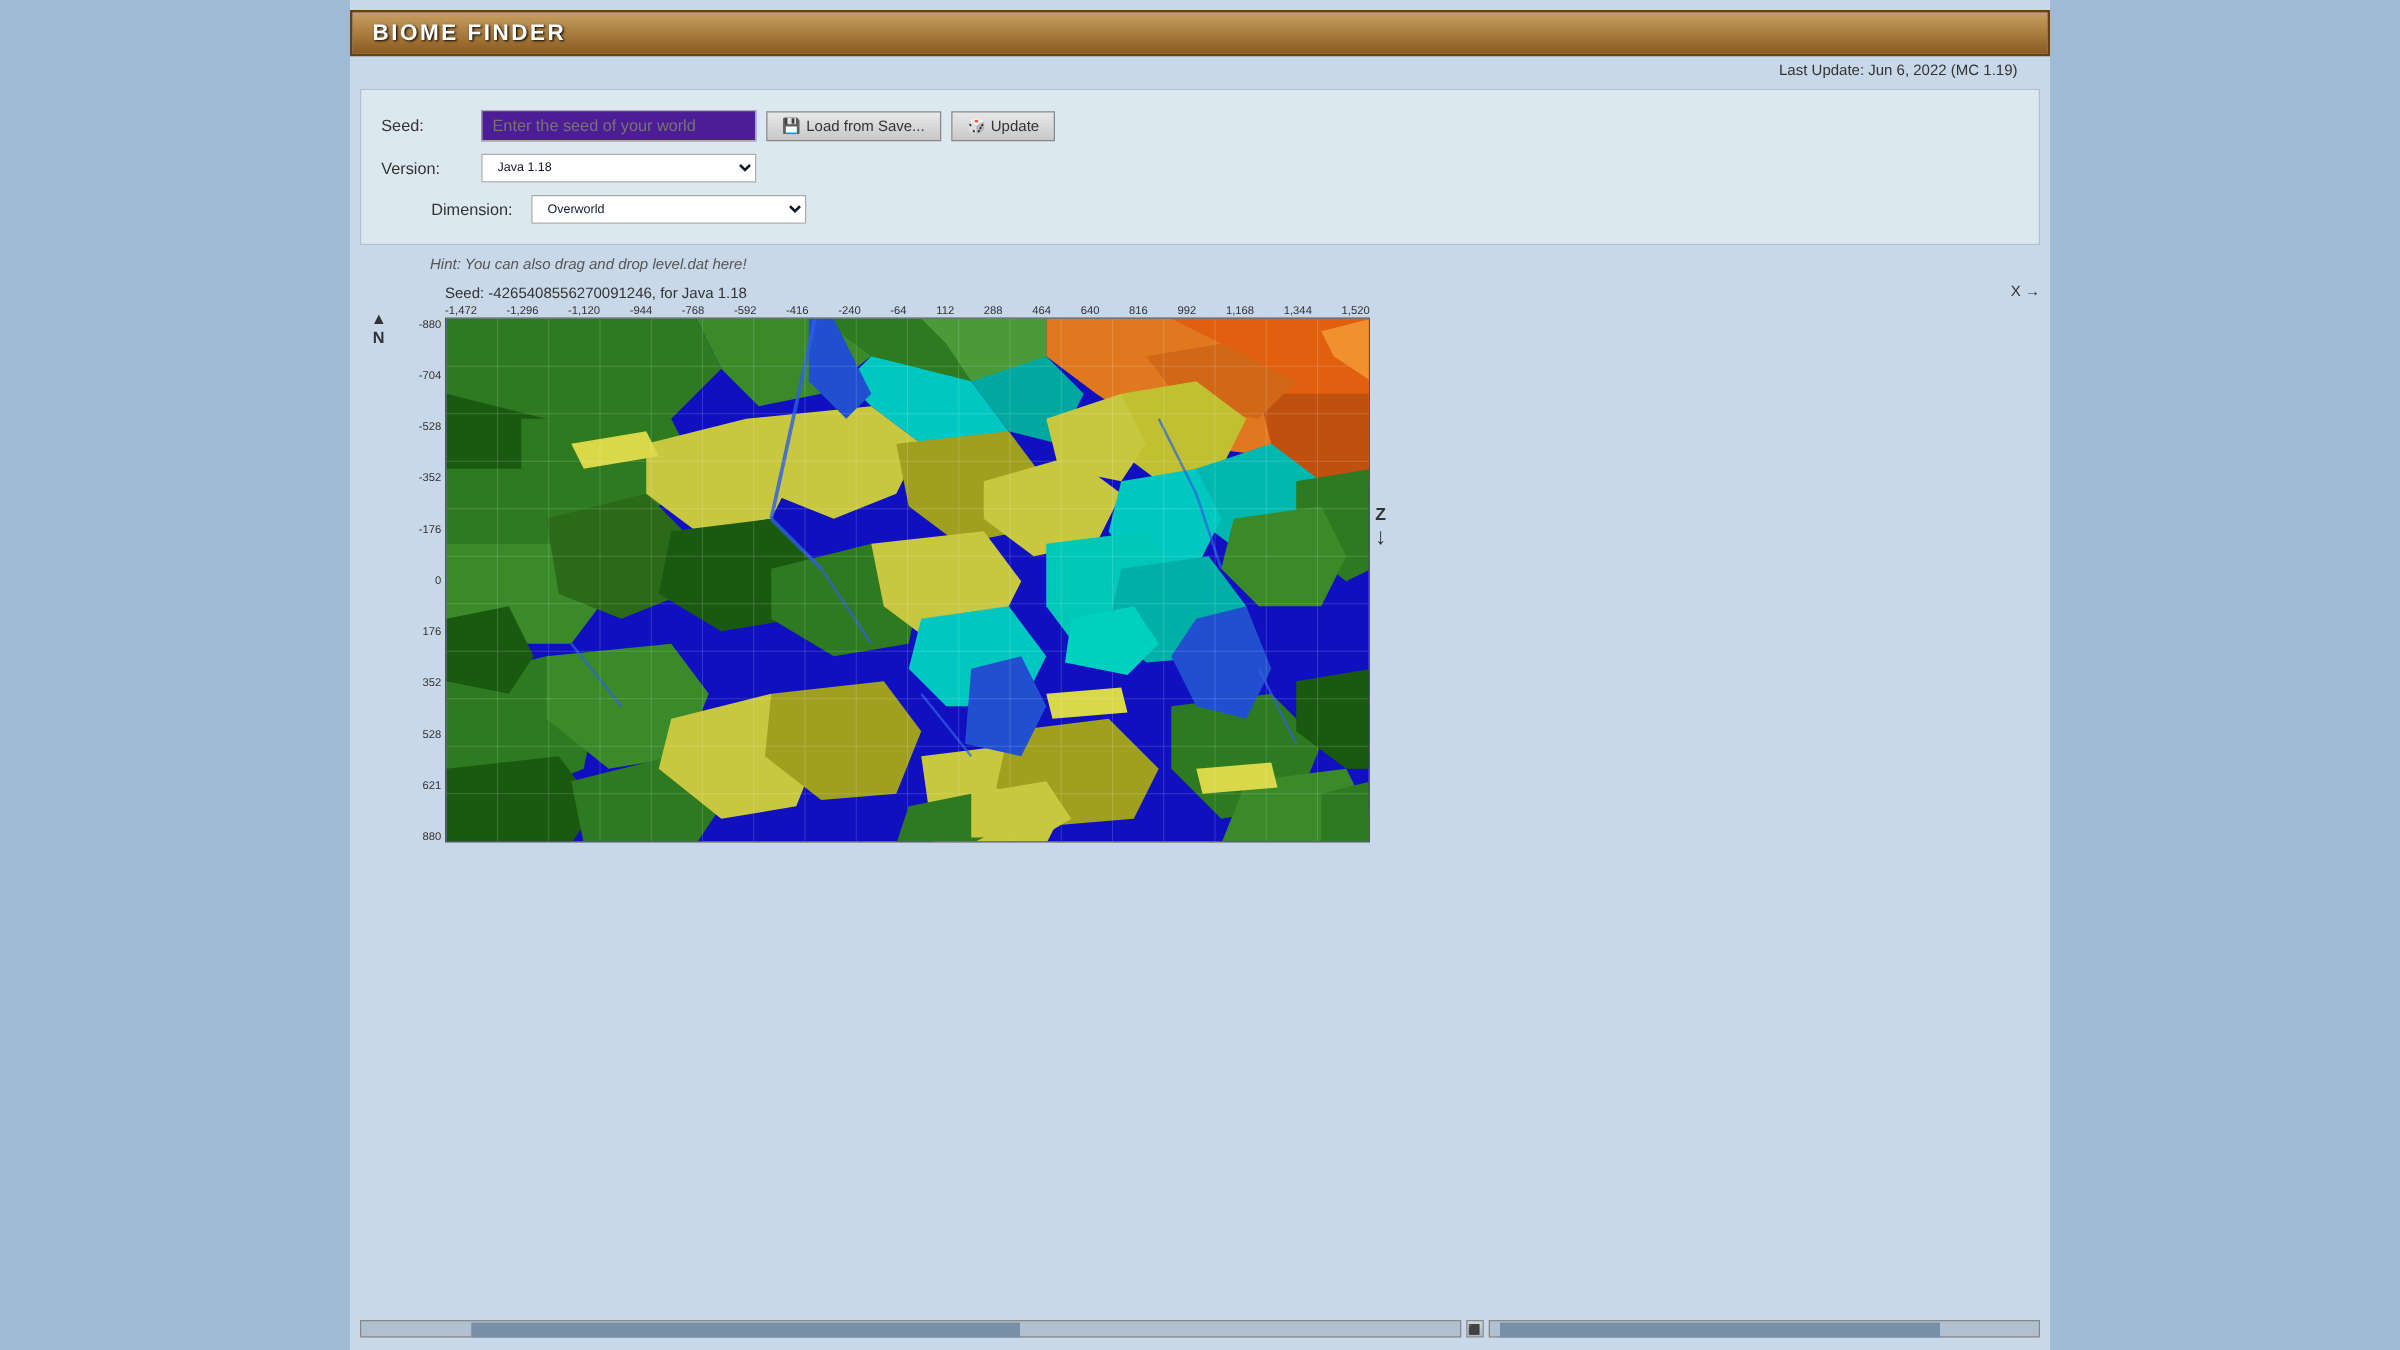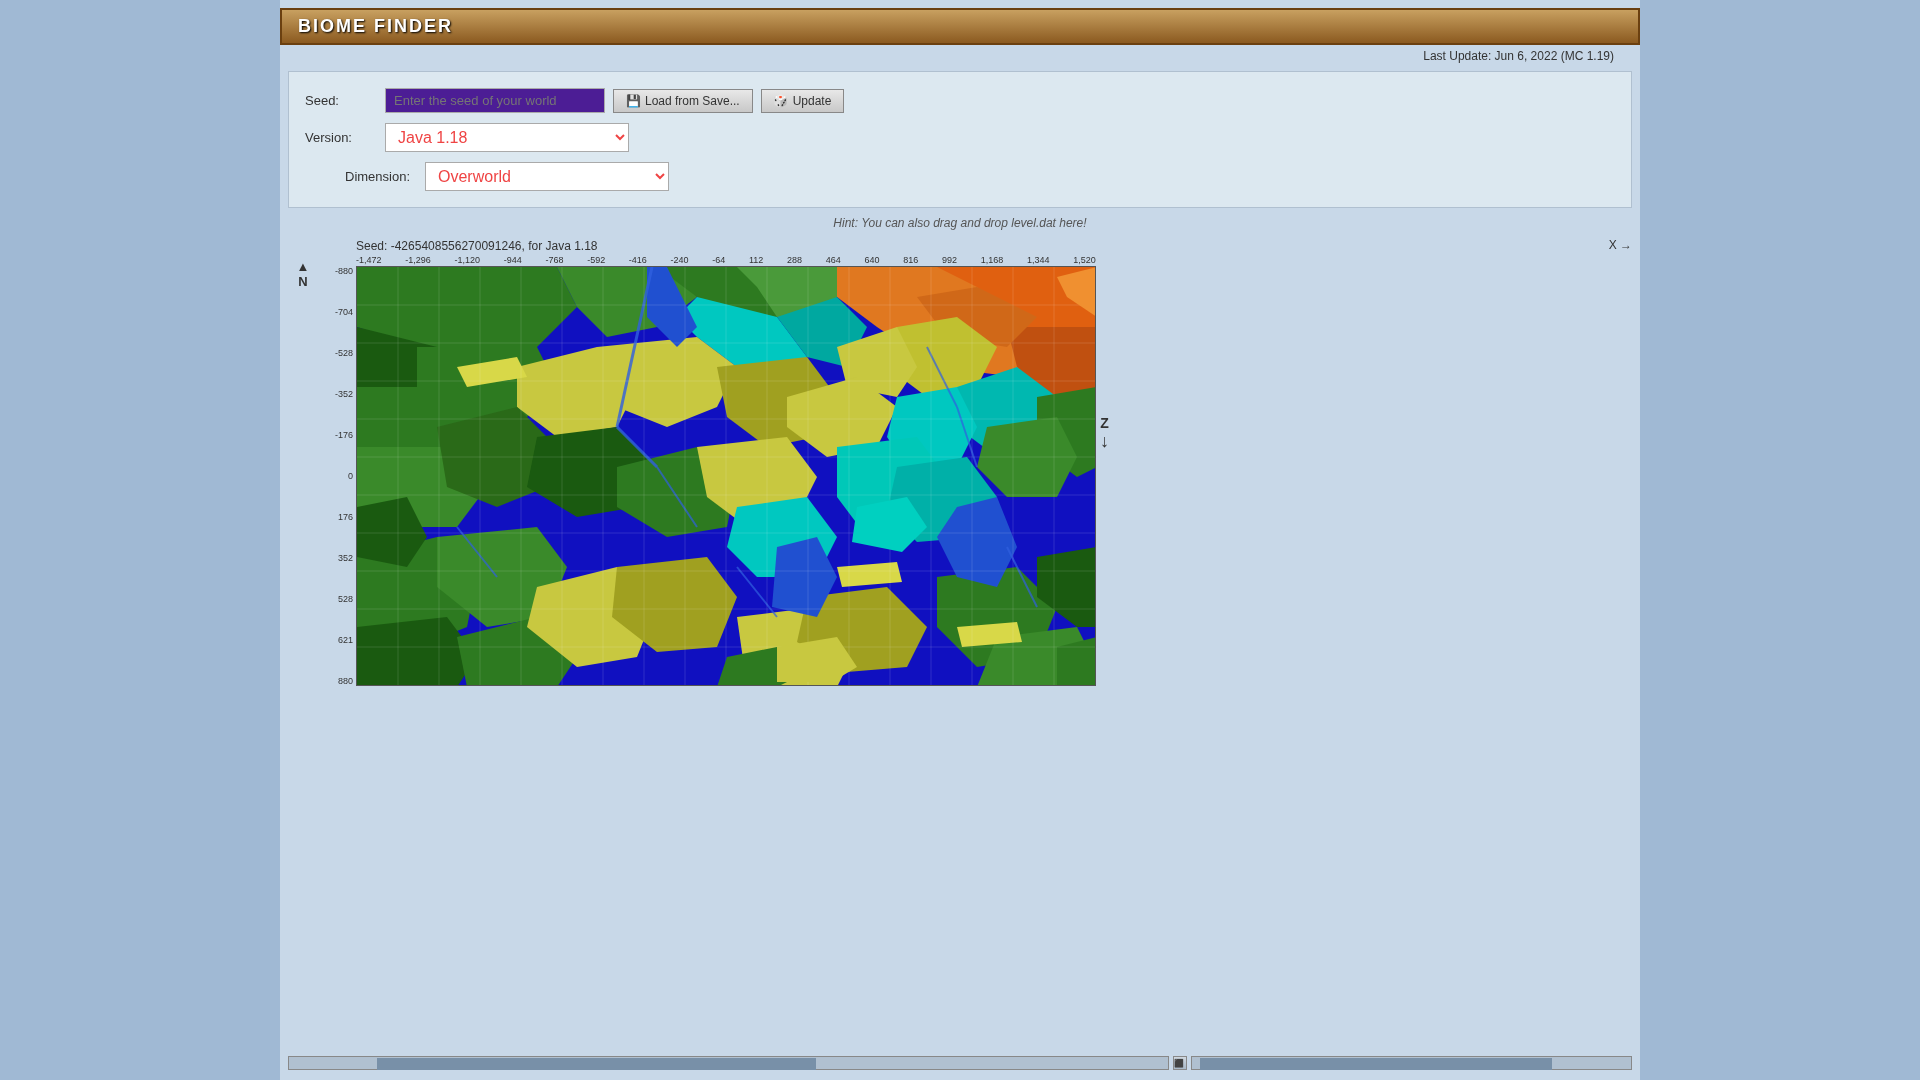--- a/index.html
+++ b/index.html
@@ -97,36 +97,37 @@
       cursor: pointer;
       font-size: 12px;
       margin-left: 8px;
       color: #333;
       display: flex;
       align-items: center;
       gap: 4px;
     }
 
     .version-select, .dimension-select {
-      width: 244px;
+      width: 220px;
       padding: 4px 8px;
       border: 1px solid #aaa;
       background: white;
-      font-size: 16px;
-      color: #ef4444;
+      font-size: 10px;
+      color: #0f172a;
       appearance: auto;
     }
 
     
     .hint-text {
-      text-align: center;
+      text-align: left;
       padding: 4px 20px;
       color: #555;
       font-size: 12px;
       font-style: italic;
+      margin-left: 44px;
     }
 
     
     .map-section {
       margin: 4px 8px;
       position: relative;
     }
 
     
     .map-canvas {

